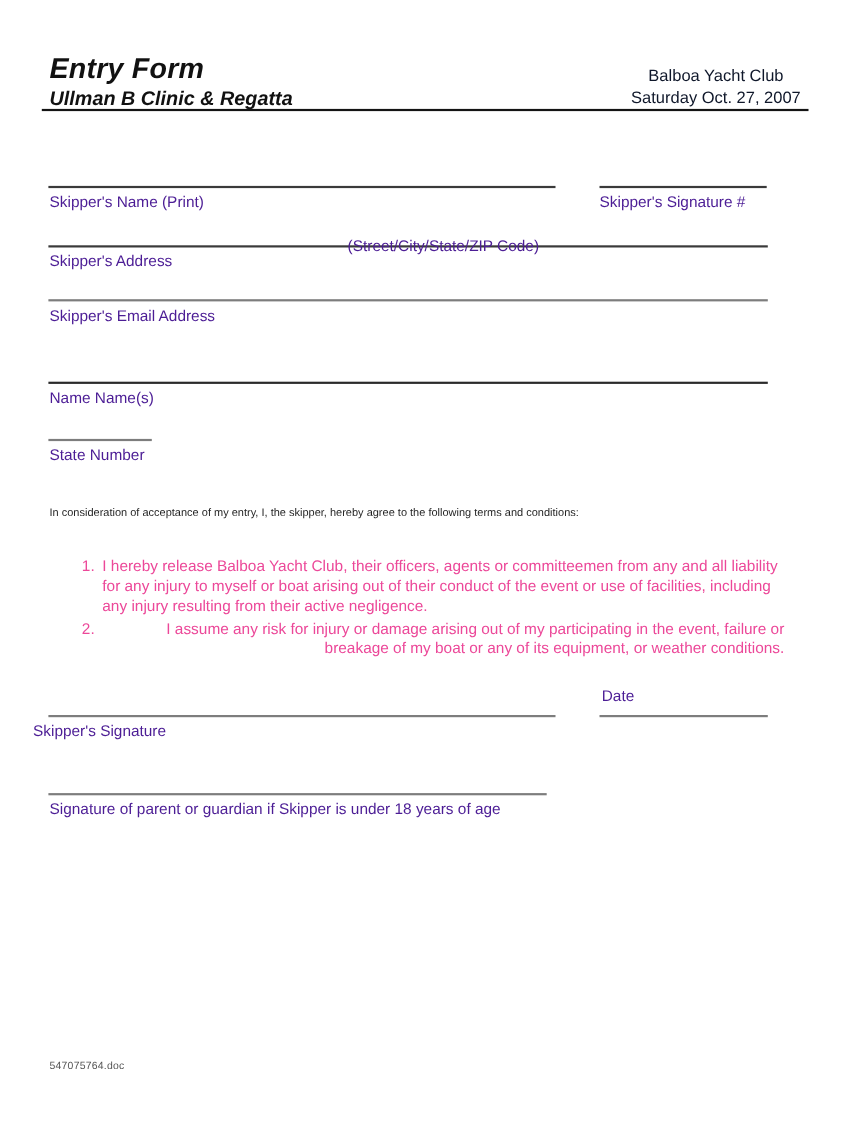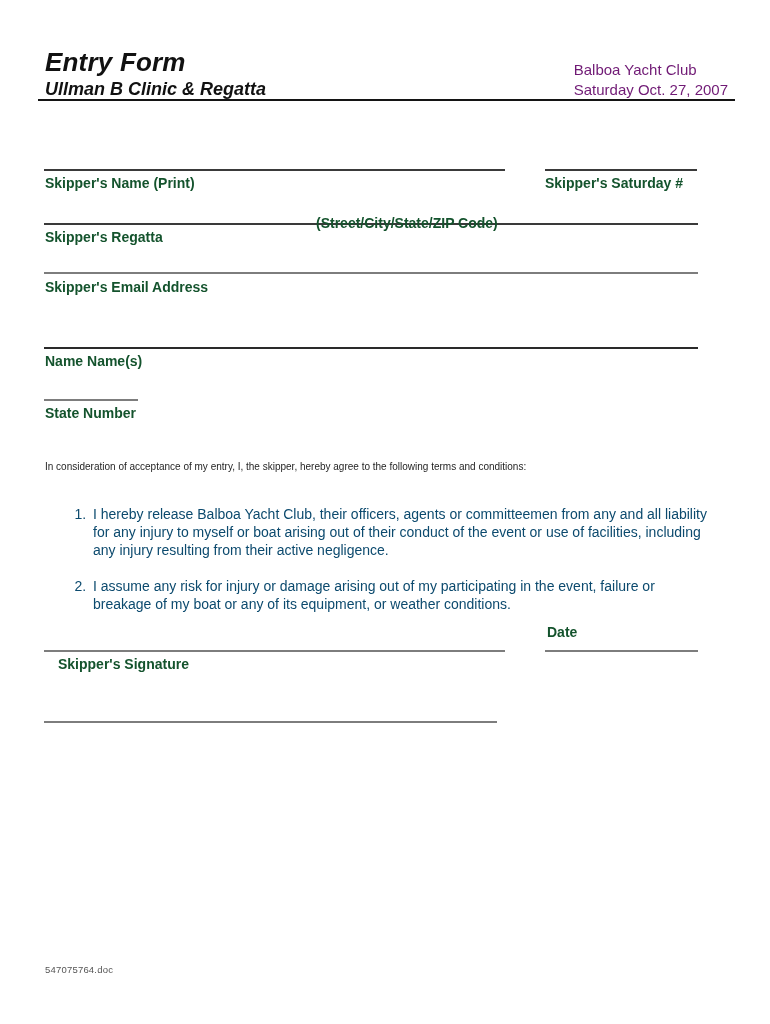--- a/index.html
+++ b/index.html
@@ -17,40 +17,40 @@
     font-size:26px;font-weight:bold;font-style:italic;
     color:#111;letter-spacing:.2px;
   }
   .title2{
     left:45px;top:79px;
     font-size:18px;font-weight:bold;font-style:italic;
     color:#111;
   }
   .hdr-right{
     right:42px;top:60px;
-    text-align:left;
-    font-size:15px;line-height:20px;color:#701a75;
+    text-align:center;
+    font-size:15px;line-height:20px;color:#0f172a;
   }
   .hrule{
     left:38px;top:99px;width:697px;height:2px;background:#141414;
   }
   .fline{height:2px;background:#3a3a3a;}
   .fline.gray{background:#7d7d7d;}
-  .lbl{font-size:14px;color:#14532d;white-space:nowrap;font-weight:bold;}
+  .lbl{font-size:14px;color:#4c1d95;white-space:nowrap;}
   .para{
     left:45px;top:457px;width:658px;
     font-size:10px;line-height:19px;color:#1f1f1f;
   }
   ol.terms{
     left:45px;top:505px;width:660px;
     margin:0;padding:0 0 0 45px;
-    font-size:14px;line-height:18px;color:#0c4a6e;
+    font-size:14px;line-height:18px;color:#ec4899;
   }
   ol.terms li{width:620px;padding-left:3px;}
-  ol.terms li + li{margin-top:18px;}
+  ol.terms li + li{margin-top:3px;text-align:right;}
   .footer{
     left:45px;top:964px;
     font-size:9.5px;color:#555;letter-spacing:.2px;
   }
 </style>
 </head>
 <body>
 
 <div class="page">
 
@@ -58,43 +58,44 @@
   <div class="abs title2">Ullman B Clinic &amp; Regatta</div>
   <div class="abs hdr-right">
     <div>Balboa Yacht Club</div>
     <div>Saturday Oct. 27, 2007</div>
   </div>
   <div class="abs hrule"></div>
 
   <div class="abs fline" style="left:44px;top:169px;width:461px;"></div>
   <div class="abs fline" style="left:545px;top:169px;width:152px;"></div>
   <div class="abs lbl" style="left:45px;top:175px;">Skipper's Name (Print)</div>
-  <div class="abs lbl" style="left:545px;top:175px;">Skipper's Saturday #</div>
+  <div class="abs lbl" style="left:545px;top:175px;">Skipper's Signature #</div>
 
   <div class="abs fline" style="left:44px;top:223px;width:654px;"></div>
-  <div class="abs lbl" style="left:45px;top:229px;">Skipper's Regatta</div>
+  <div class="abs lbl" style="left:45px;top:229px;">Skipper's Address</div>
   <div class="abs lbl" style="left:316px;top:215px;text-align:center;">(Street/City/State/ZIP Code)</div>
 
   <div class="abs fline gray" style="left:44px;top:272px;width:654px;"></div>
   <div class="abs lbl" style="left:45px;top:279px;">Skipper's Email Address</div>
 
   <div class="abs fline" style="left:44px;top:347px;width:654px;background:#2a2a2a;"></div>
   <div class="abs lbl" style="left:45px;top:353px;">Name Name(s)</div>
 
   <div class="abs fline gray" style="left:44px;top:399px;width:94px;"></div>
   <div class="abs lbl" style="left:45px;top:405px;">State Number</div>
 
   <div class="abs para">In consideration of acceptance of my entry, I, the skipper, hereby agree to the following terms and conditions:</div>
   <ol class="abs terms">
     <li>I hereby release Balboa Yacht Club, their officers, agents or committeemen from any and all liability for any injury to myself or boat arising out of their conduct of the event or use of facilities, including any injury resulting from their active negligence.</li>
     <li>I assume any risk for injury or damage arising out of my participating in the event, failure or breakage of my boat or any of its equipment, or weather conditions.</li>
   </ol>
 
   <div class="abs fline gray" style="left:44px;top:650px;width:461px;"></div>
   <div class="abs fline gray" style="left:545px;top:650px;width:153px;"></div>
-  <div class="abs lbl" style="left:58px;top:656px;text-align:right;">Skipper's Signature</div>
+  <div class="abs lbl" style="left:30px;top:656px;text-align:right;">Skipper's Signature</div>
   <div class="abs lbl" style="left:547px;top:624px;">Date</div>
 
   <div class="abs fline gray" style="left:44px;top:721px;width:453px;"></div>
+  <div class="abs lbl" style="left:45px;top:727px;">Signature of parent or guardian if Skipper is under 18 years of age</div>
 
   <div class="abs footer">547075764.doc</div>
 
 </div>
 
 </body></html>

